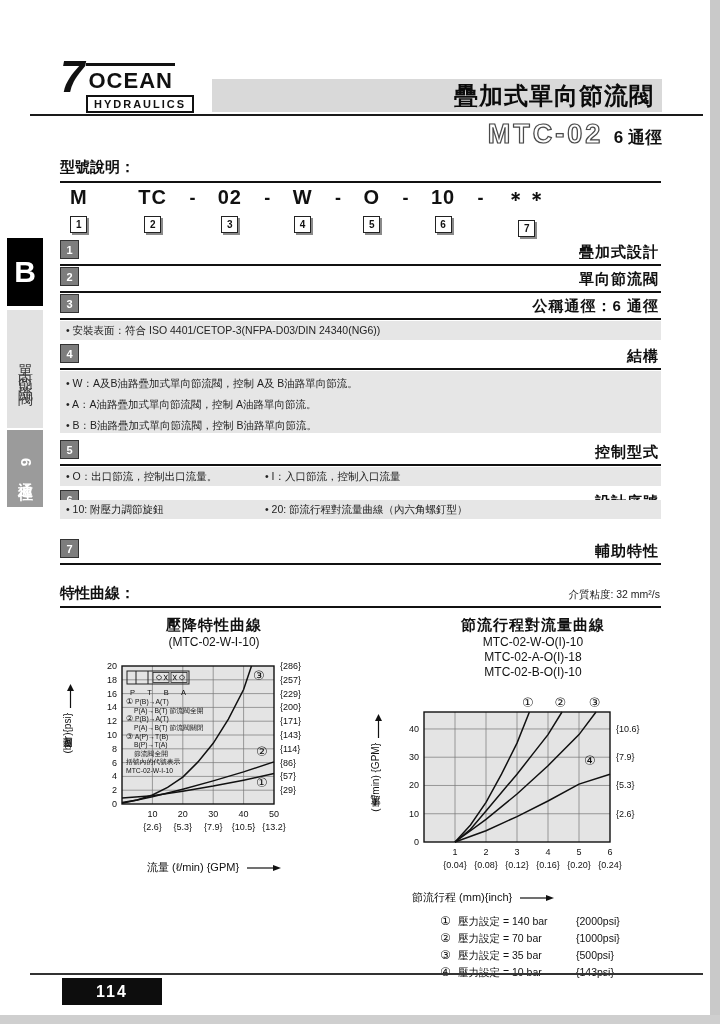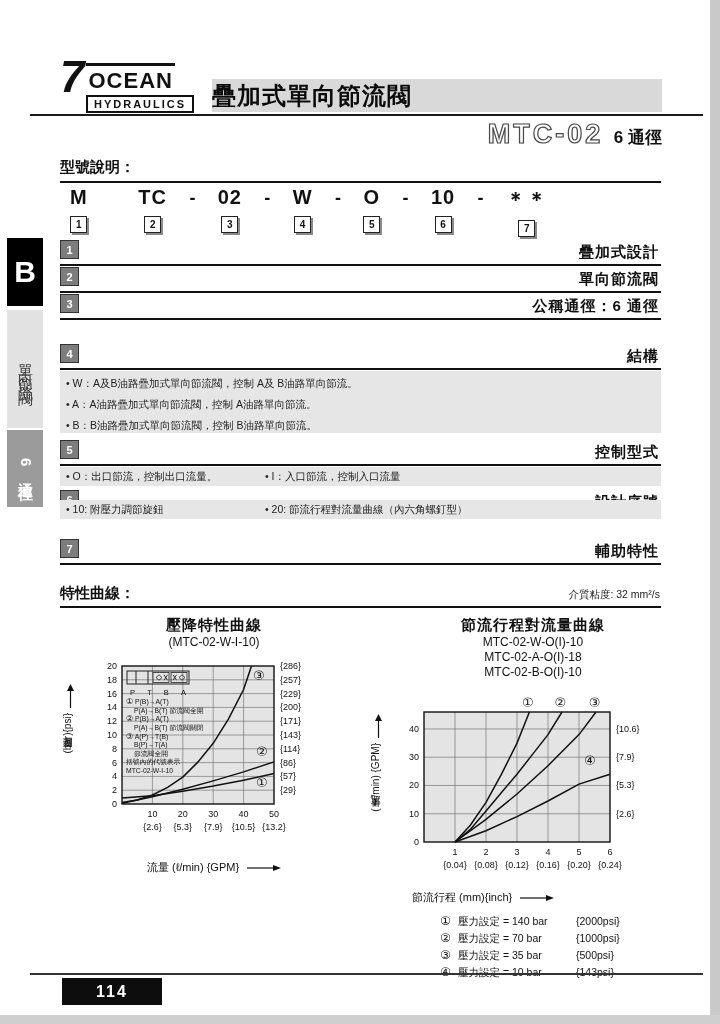--- a/index.html
+++ b/index.html
@@ -12,21 +12,21 @@
   
   .logo{left:60px;top:56px;width:148px;height:56px;}
   .logo-top{display:flex;align-items:flex-end;height:38px;border-bottom:0;}
   .logo-seven{font-size:44px;font-weight:bold;font-style:italic;line-height:34px;color:#111;}
   .logo-ocean{font-size:22px;font-weight:bold;letter-spacing:1px;border-top:3px solid #111;
               padding:2px 2px 0 2px;margin-left:2px;color:#111;}
   .logo-hyd{border:2px solid #111;font-size:11px;font-weight:bold;letter-spacing:2px;
             padding:1px 6px;margin-left:26px;margin-top:1px;display:inline-block;color:#111;}
   
   .titlebar{left:212px;top:79px;width:450px;height:33px;background:#d9d9d9;
-            display:flex;align-items:center;justify-content:flex-start;}
+            display:flex;align-items:center;justify-content:flex-end;}
   .titlebar span{font-size:24px;font-weight:bold;color:#0b0b0b;padding-right:8px;letter-spacing:1px;}
   .header-rule{left:30px;top:114px;width:673px;height:2px;background:#1a1a1a;}
   .modelline{left:300px;top:119px;width:362px;text-align:right;}
   .model-outline{font-size:27px;font-weight:bold;letter-spacing:3px;color:#fff;
                  -webkit-text-stroke:1.2px #4a4a4a;text-shadow:0 0 1px #4a4a4a;}
   .model-bore{font-size:17px;font-weight:bold;color:#111;margin-left:6px;}
   
   .secthead{font-size:15px;font-weight:bold;}
   .rule2{left:60px;top:181px;width:601px;height:2px;background:#111;}
   .coderow{left:70px;top:186px;width:478px;display:flex;justify-content:space-between;align-items:flex-start;}
@@ -157,20 +157,23 @@
     <span class="numsq">1</span>
     <span class="rowtitle">疊加式設計</span>
   </div>
   <div class="mrow" style="top:267px;">
     <span class="numsq">2</span>
     <span class="rowtitle">單向節流閥</span>
   </div>
   <div class="mrow" style="top:294px;">
     <span class="numsq">3</span>
     <span class="rowtitle">公稱通徑：6 通徑</span>
+  </div>
+  <div class="notebar" style="top:321px;">
+    <span class="n1">• 安裝表面：符合 ISO 4401/CETOP-3(NFPA-D03/DIN 24340(NG6))</span>
   </div>
   <div class="mrow" style="top:344px;">
     <span class="numsq">4</span>
     <span class="rowtitle">結構</span>
   </div>
   <div class="noteblock" style="top:371px;">
     <div style="top:27px;">• A：A油路疊加式單向節流閥，控制 A油路單向節流。</div>
     <div style="top:6px;">• W：A及B油路疊加式單向節流閥，控制 A及 B油路單向節流。</div>
     <div style="top:48px;">• B：B油路疊加式單向節流閥，控制 B油路單向節流。</div>
   </div>

